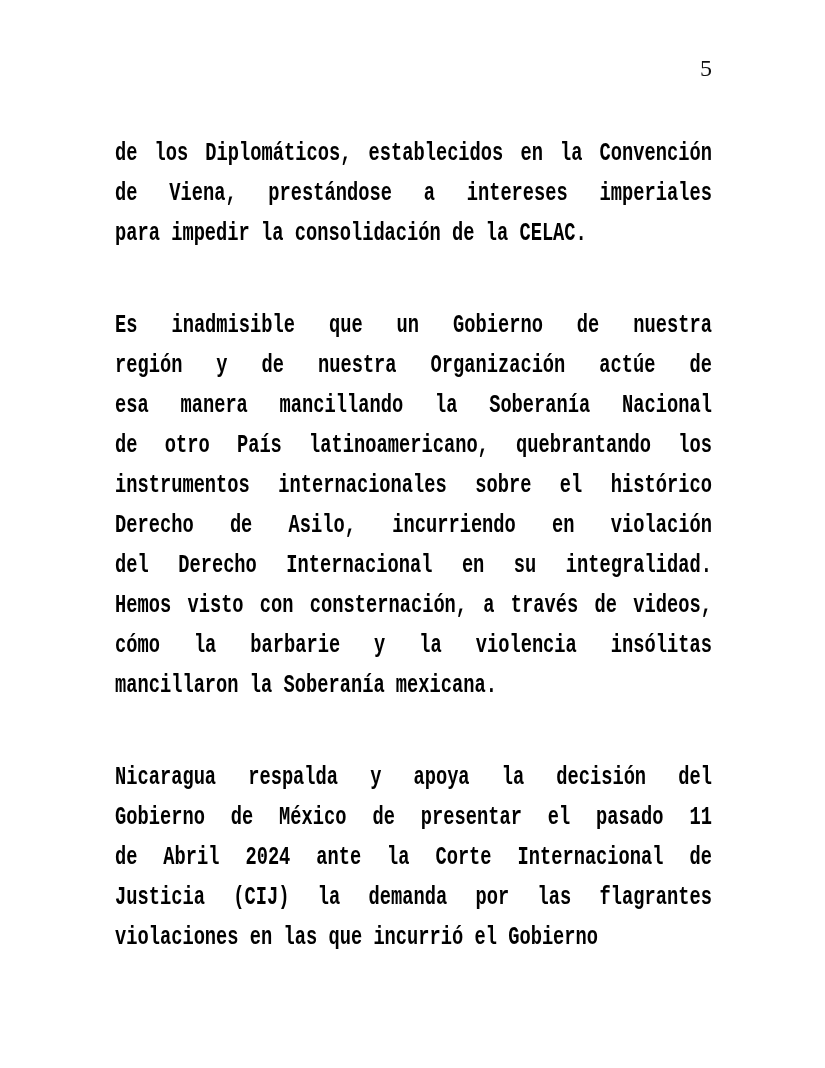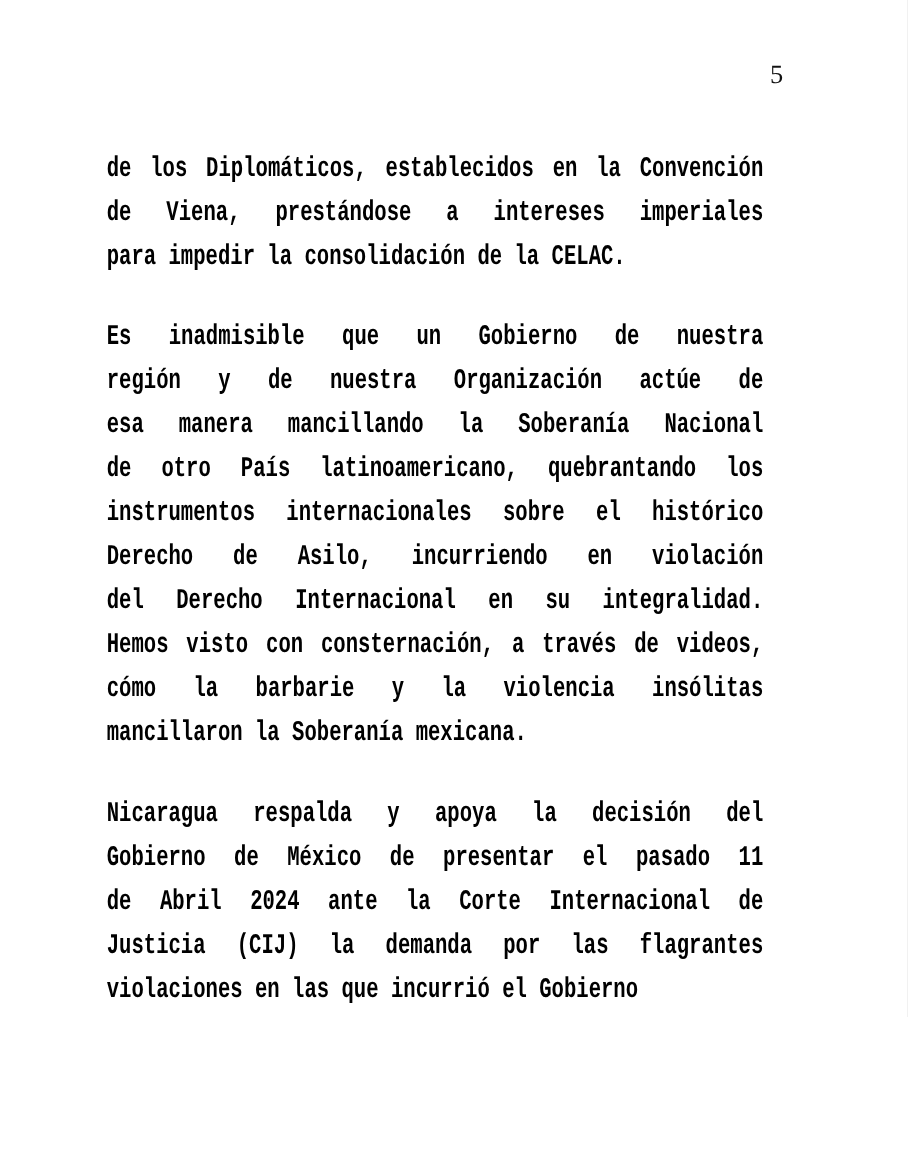--- a/index.html
+++ b/index.html
@@ -19,26 +19,26 @@
     position: absolute;
     top: 56px;
     right: 113px;
     font-family: "Liberation Serif", "DejaVu Serif", serif;
     font-size: 24px;
     line-height: 24px;
     color: #111111;
   }
   .document-body {
     position: absolute;
-    left: 97px;
+    left: 115px;
     top: 133px;
     width: 597px;
   }
   .paragraph + .paragraph {
-    margin-top: 33px;
+    margin-top: 52px;
   }
   
   .text-line {
     width: 829px;               
     transform: scaleX(0.72);
     transform-origin: 0 0;
     font-family: "Liberation Mono", "DejaVu Sans Mono", monospace;
     font-weight: 700;
     font-size: 26px;
     line-height: 40px;

